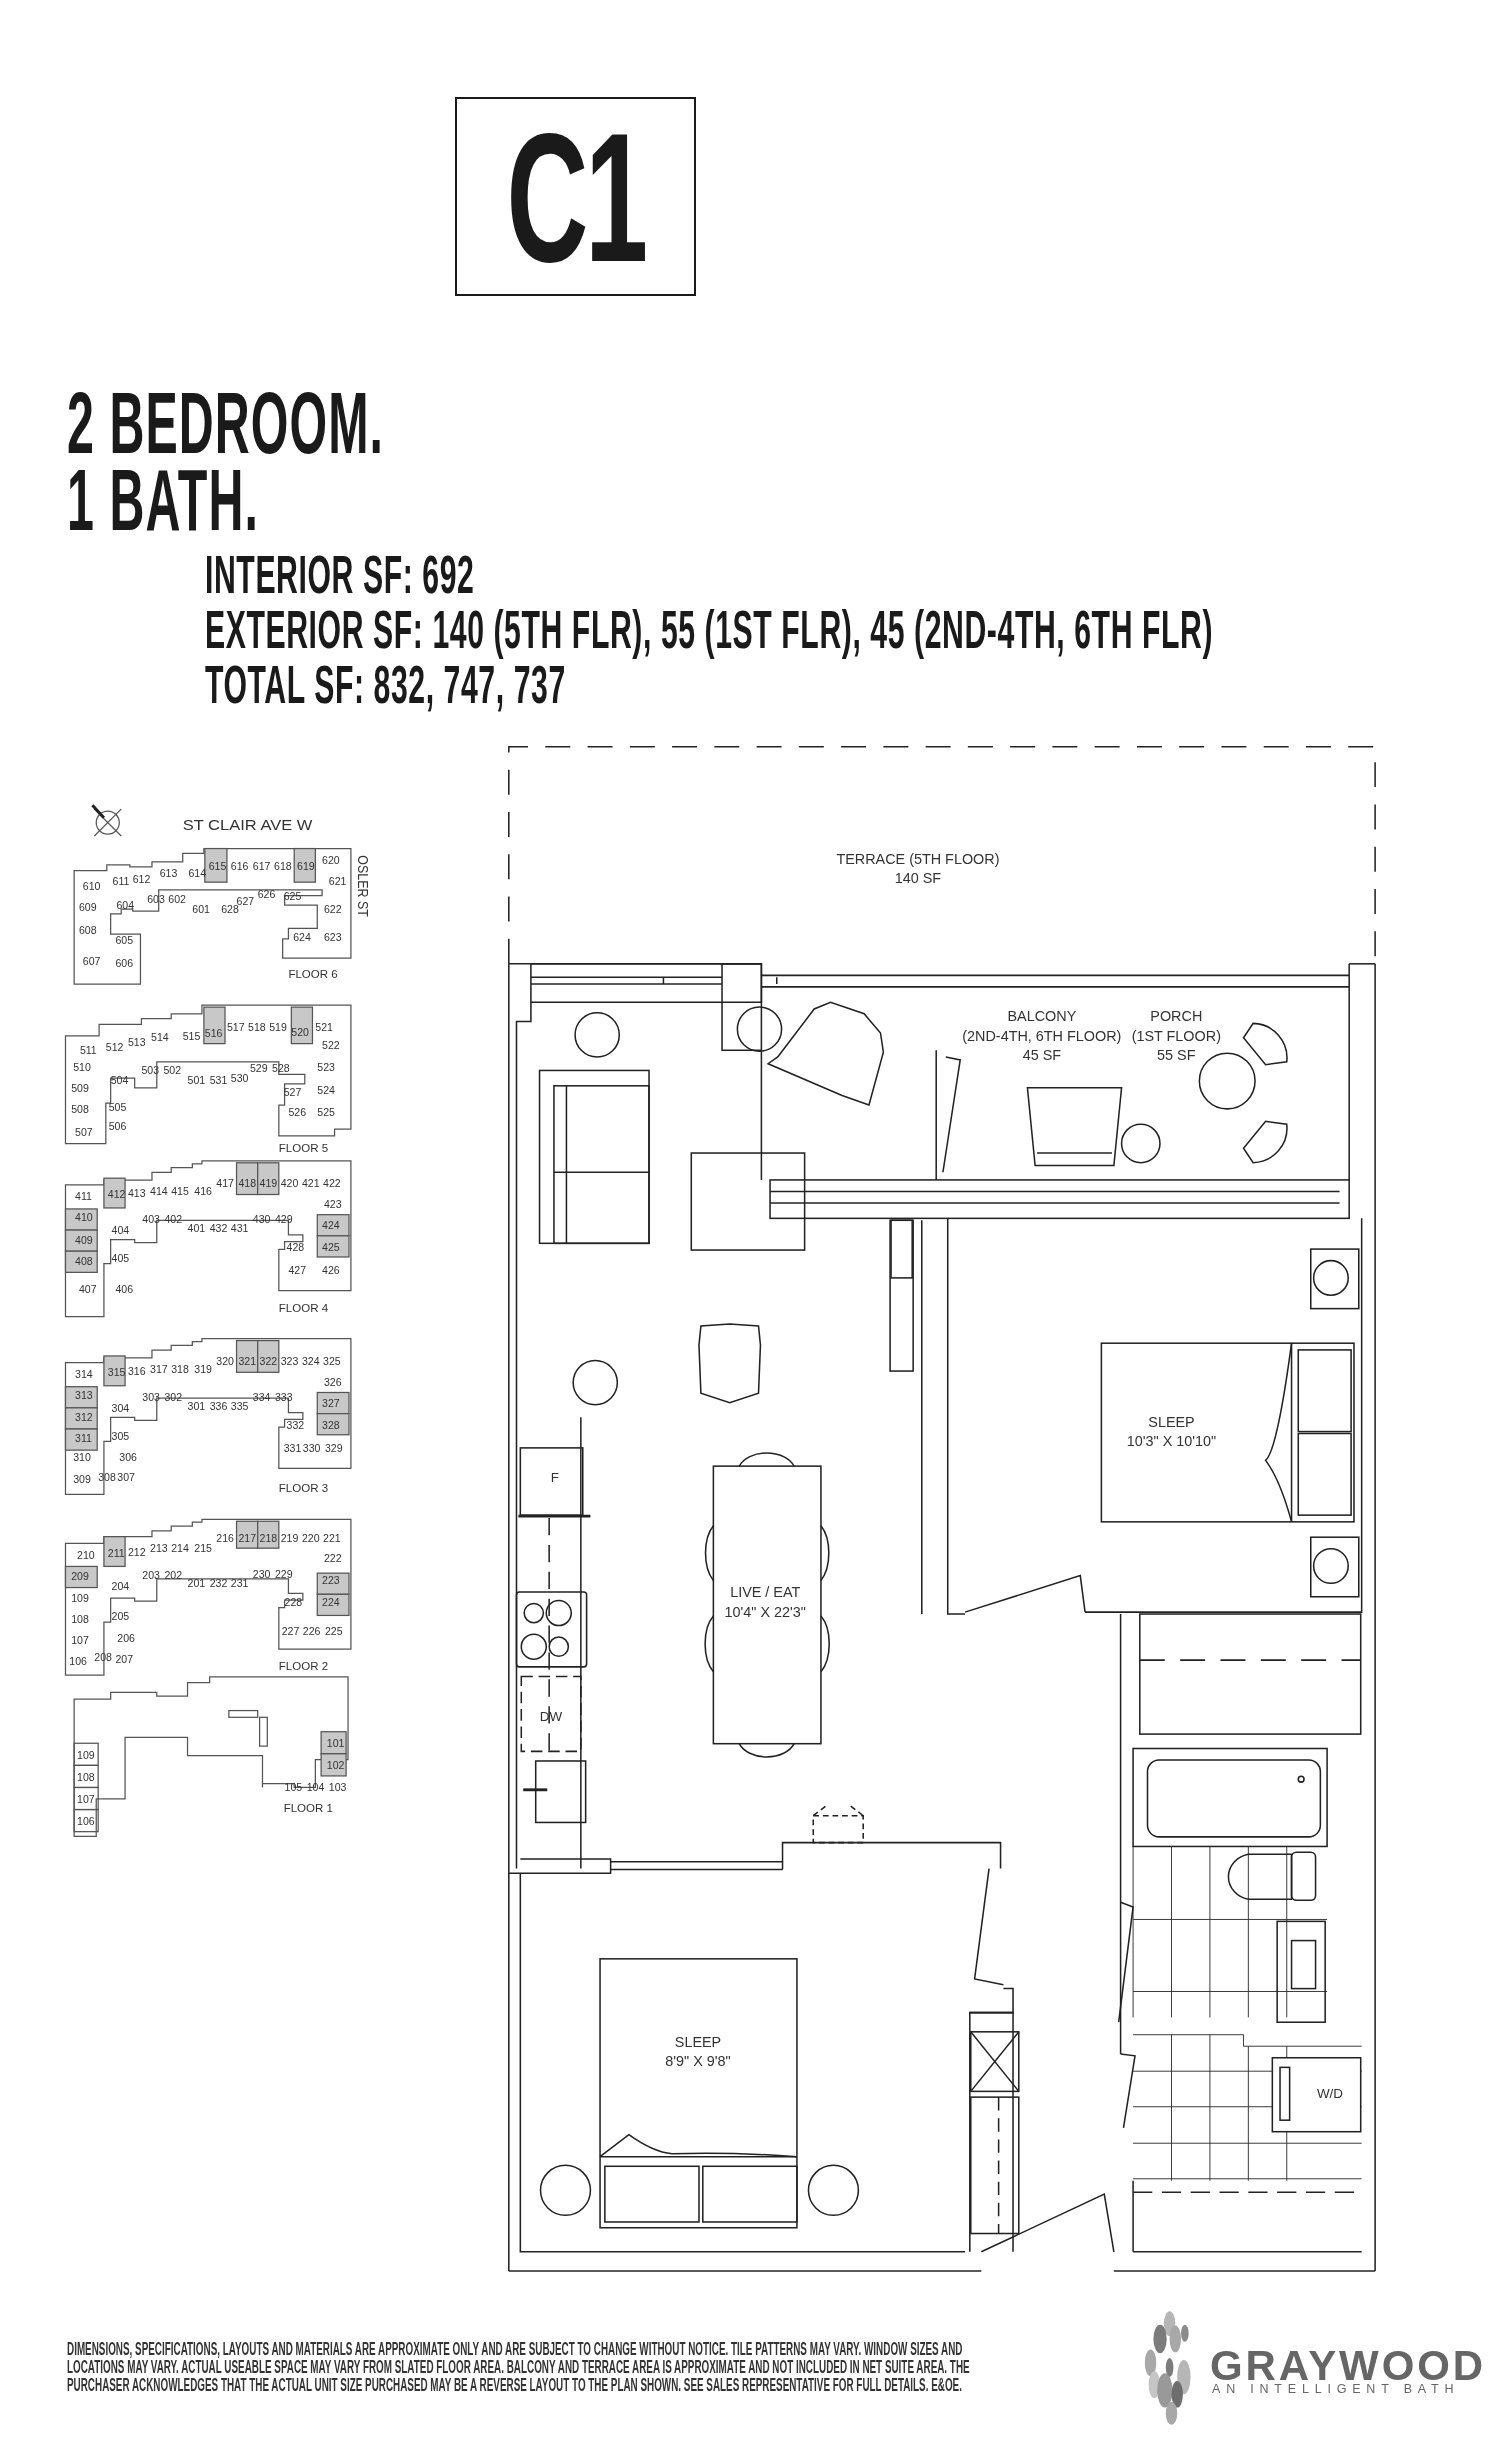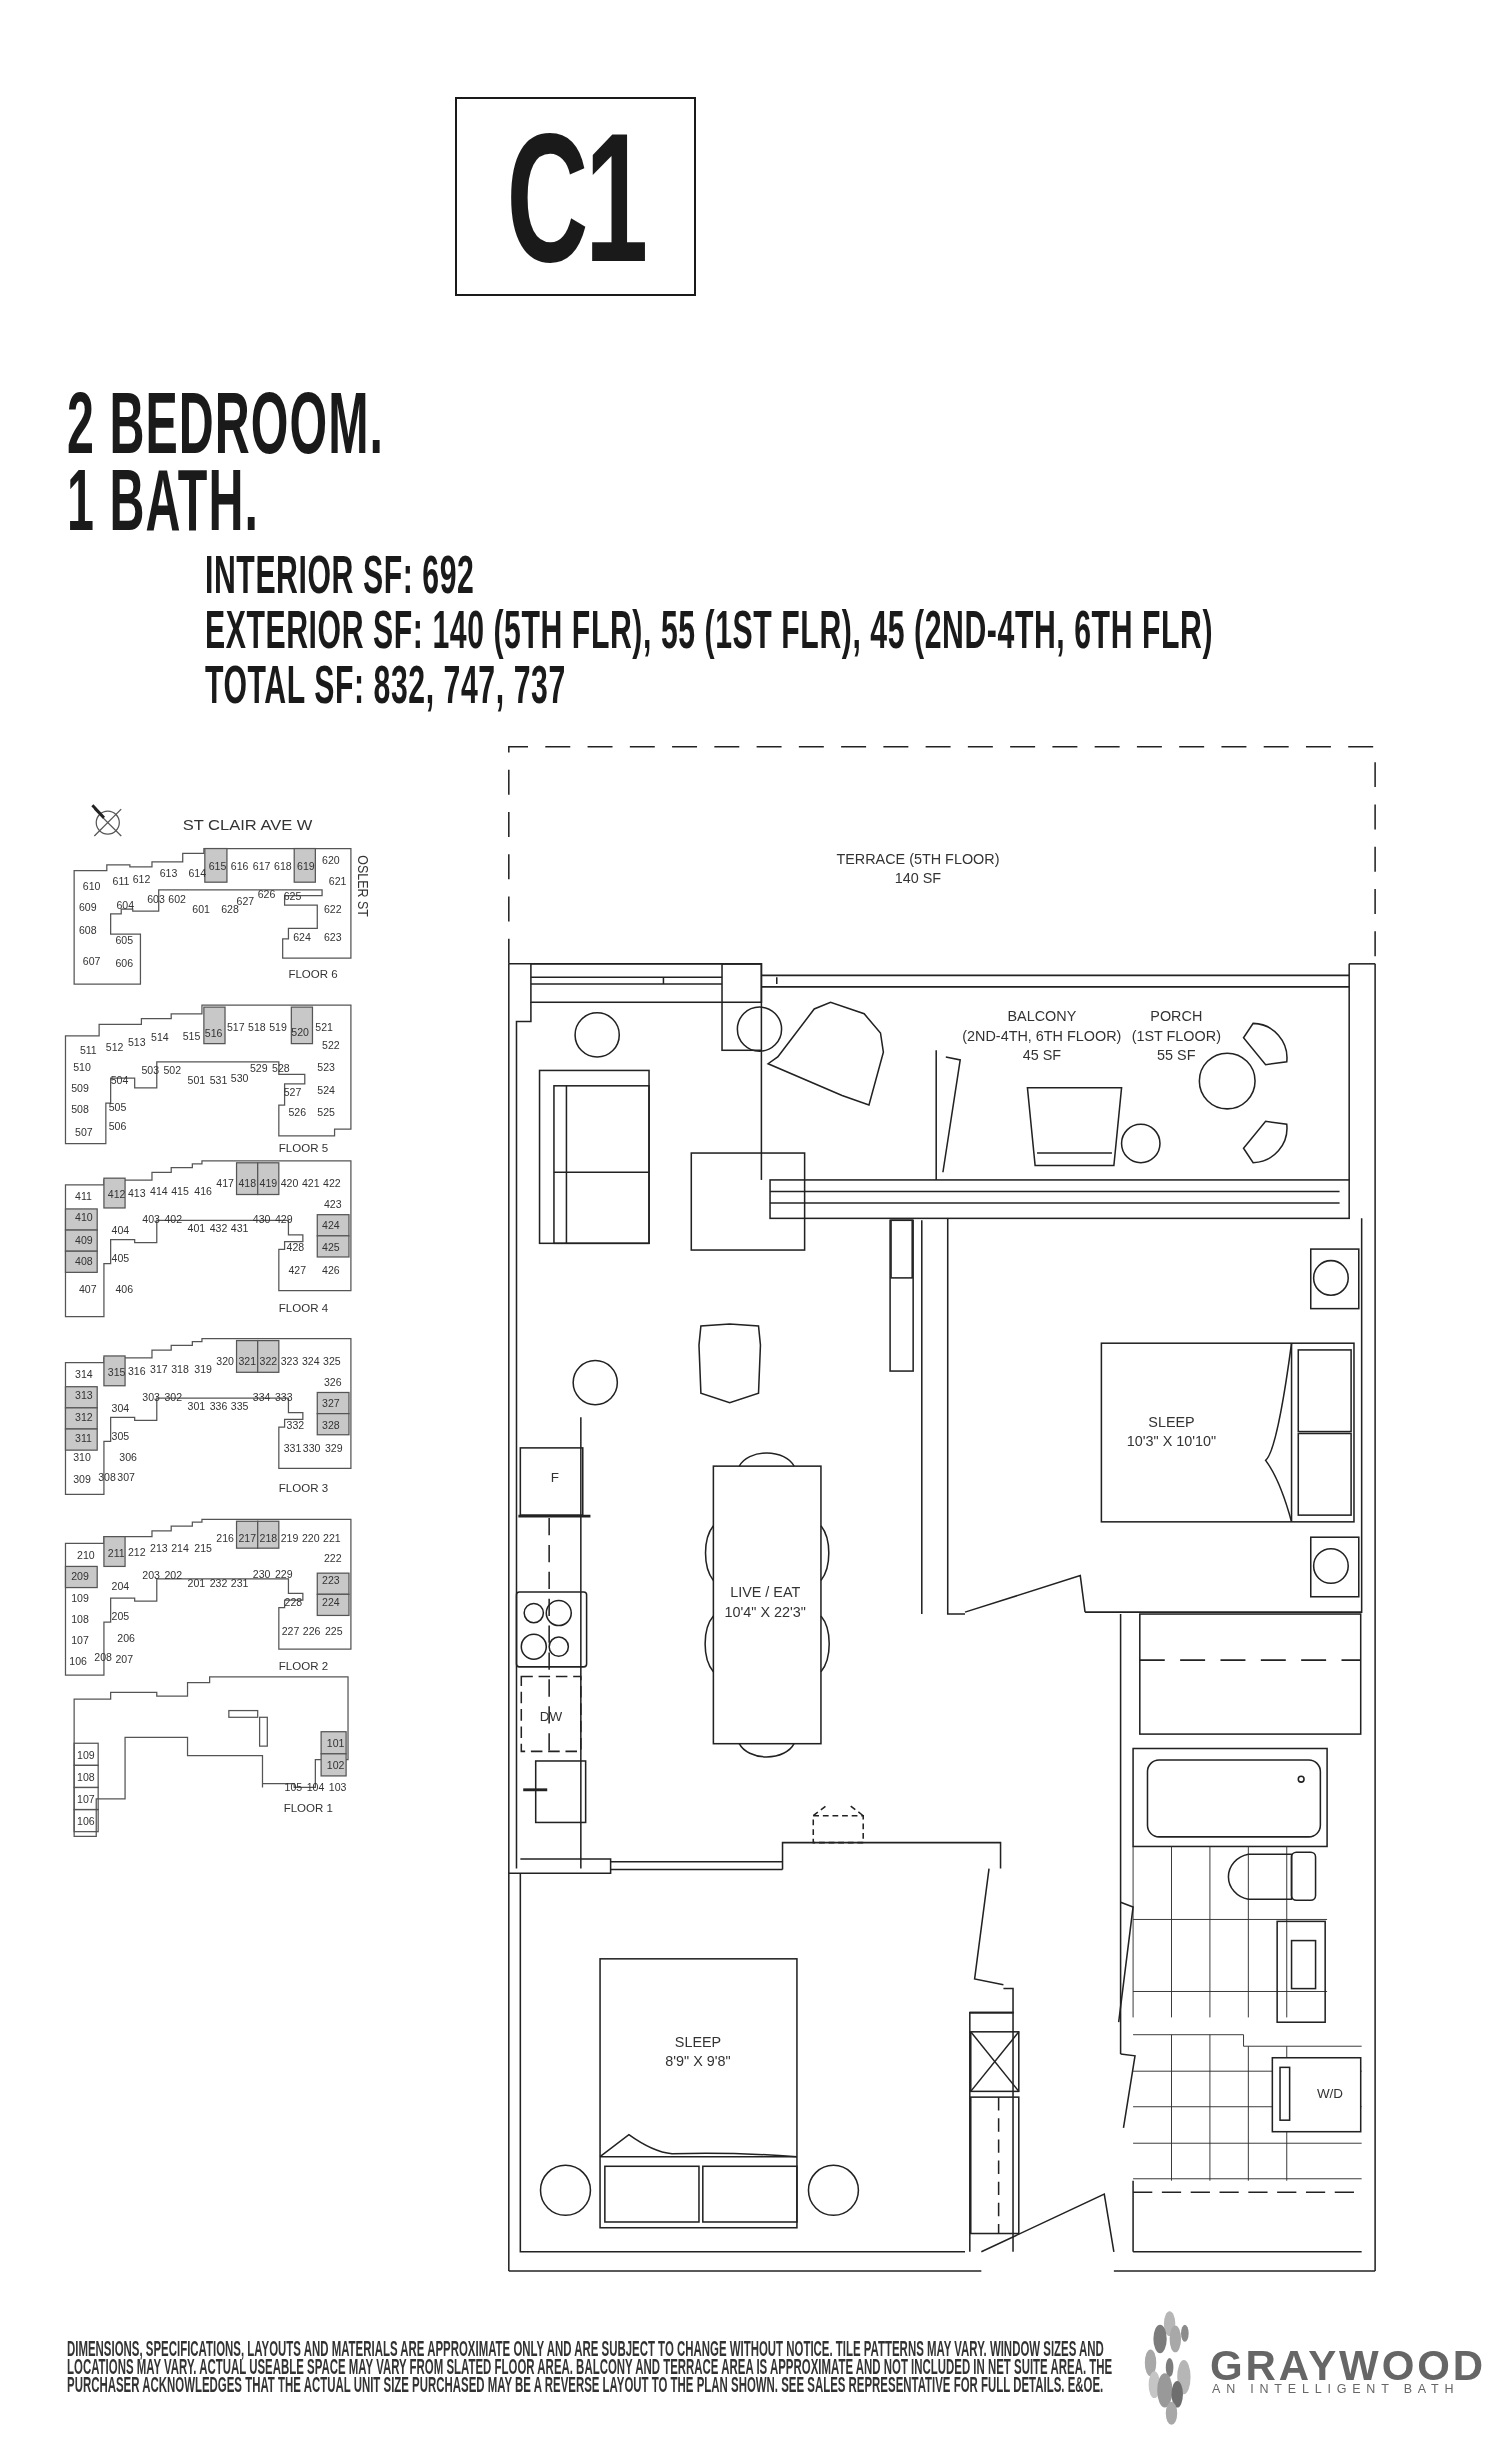--- a/index.html
+++ b/index.html
@@ -9,21 +9,21 @@
   #suite-box { left:455px; top:97px; width:237px; height:195px; border:2.9px solid #1a1a1a; }
   #suite-code { position:absolute; left:0; right:0; top:17.3px; text-align:center;
        font-size:183px; line-height:163px; font-weight:bold; letter-spacing:-5.8px;
        transform:scaleX(0.62); transform-origin:center; color:#1a1a1a; }
   .hdr-big { left:67px; font-size:88px; font-weight:bold; line-height:77px;
        transform:scaleX(0.55); transform-origin:left top; white-space:nowrap; letter-spacing:1.9px; }
   .hdr-sm { left:205px; font-size:54px; font-weight:bold; line-height:48px;
        transform:scaleX(0.56); transform-origin:left top; white-space:nowrap; letter-spacing:1px; }
   .key-txt { font-family:"Liberation Sans", sans-serif; fill:#333; }
   .plan-txt { font-family:"Liberation Sans", sans-serif; fill:#333; }
-  #disclaimer { left:67px; top:2340px; width:1086px; font-size:22px; line-height:18px;
+  #disclaimer { left:67px; top:2340px; width:1086px; font-size:19px; line-height:18px;
        color:#333; letter-spacing:0px; white-space:nowrap; }
   #disclaimer div { transform:scaleX(0.52); transform-origin:left top; font-weight:bold; }
   #logo-name { left:1210px; top:2342px; font-size:42px; color:#666; letter-spacing:2.9px; font-weight:bold; }
   #logo-tag { left:1212px; top:2382px; font-size:12.5px; color:#666; letter-spacing:5.8px; white-space:nowrap; }
 </style>
 </head>
 <body>
 
 <div id="suite-box" class="abs">
   <div id="suite-code">C1</div>

